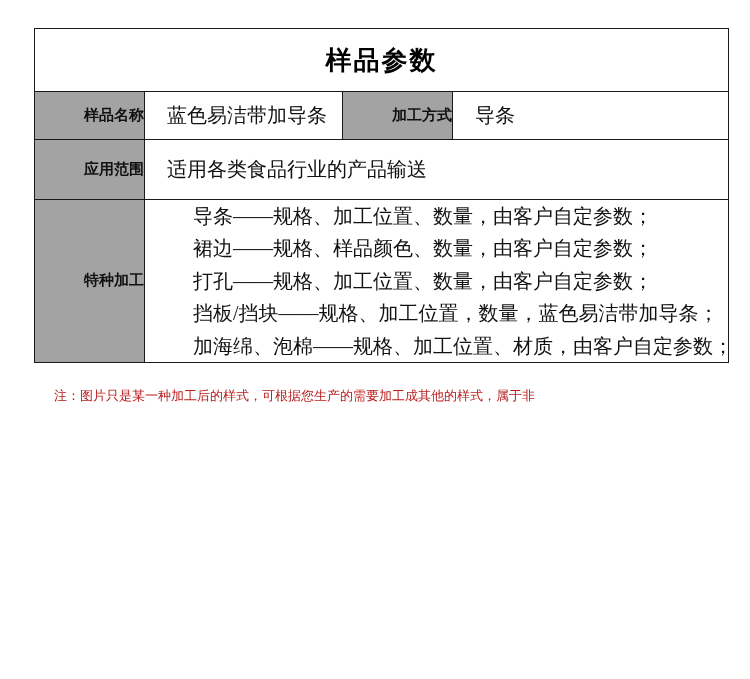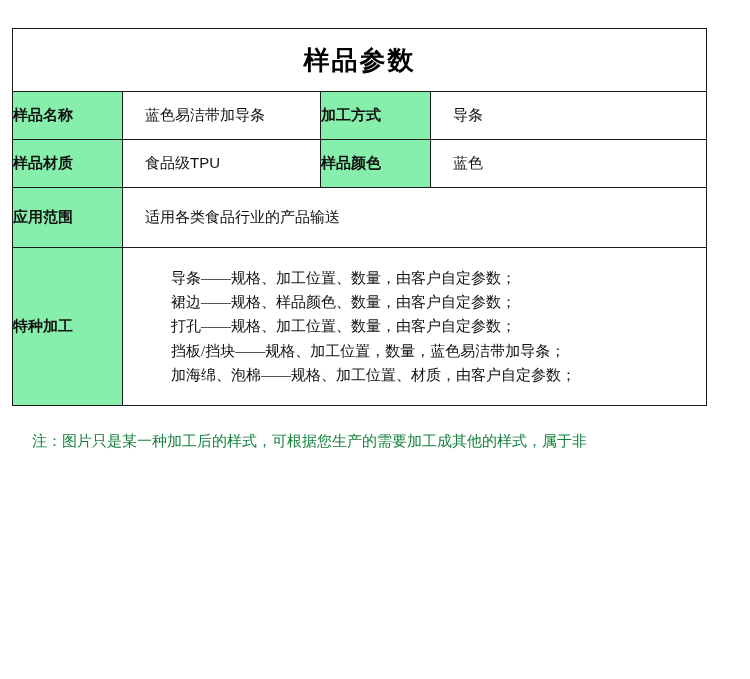--- a/index.html
+++ b/index.html
@@ -12,21 +12,21 @@
     height: 679px;
     font-family: "Liberation Sans", "DejaVu Sans", sans-serif;
     color: #000000;
     overflow: hidden;
   }
   .page {
     position: relative;
     width: 750px;
     height: 679px;
     box-sizing: border-box;
-    padding: 28px 28px 0 12px;
+    padding: 28px 28px 0 34px;
   }
   table.spec {
     width: 694px;
     border-collapse: collapse;
     table-layout: fixed;
     border: 1px solid #1a1a1a;
   }
   table.spec td {
     border: 1px solid #1a1a1a;
     padding: 0;
@@ -34,30 +34,30 @@
   }
   .title-cell {
     text-align: center;
     font-size: 26px;
     font-weight: bold;
     letter-spacing: 2px;
     height: 62px;
     color: #000;
   }
   .label-cell {
-    background: #86efac;
-    text-align: left;
+    background: #a3a3a3;
+    text-align: right;
     font-size: 15px;
     font-weight: bold;
     width: 110px;
     color: #111;
   }
   .value-cell {
     background: #ffffff;
-    font-size: 15px;
+    font-size: 20px;
     padding: 10px 14px;
     line-height: 1.62;
     color: #111;
   }
   .value-cell.indent {
     padding-left: 22px;
   }
   .value-cell.deep-indent {
     padding-left: 48px;
     font-family: Liberation Serif, serif;
@@ -68,23 +68,23 @@
   .row-scope { height: 60px; }
   .row-special { height: 158px; }
   .row-join { height: 48px; }
 
   .multi-line div {
     white-space: nowrap;
   }
   .note {
     width: 694px;
     margin-top: 22px;
-    font-size: 15px;
+    font-size: 13px;
     line-height: 1.75;
-    color: #15803d;
+    color: #b91c1c;
     padding-left: 20px;
     box-sizing: border-box;
   }
 </style>
 </head>
 <body>
 
 <div class="page">
 
   <table class="spec">
@@ -99,26 +99,20 @@
         <td class="title-cell" colspan="4">样品参数</td>
       </tr>
 
       <tr class="row-name">
         <td class="label-cell">样品名称</td>
         <td class="value-cell indent">蓝色易洁带加导条</td>
         <td class="label-cell">加工方式</td>
         <td class="value-cell indent">导条</td>
       </tr>
 
-      <tr class="row-material">
-        <td class="label-cell">样品材质</td>
-        <td class="value-cell indent">食品级TPU</td>
-        <td class="label-cell">样品颜色</td>
-        <td class="value-cell indent">蓝色</td>
-      </tr>
 
 
       <tr class="row-scope">
         <td class="label-cell">应用范围</td>
         <td class="value-cell indent" colspan="3">适用各类食品行业的产品输送</td>
       </tr>
 
       <tr class="row-special">
         <td class="label-cell">特种加工</td>
         <td class="value-cell deep-indent multi-line" colspan="3">

